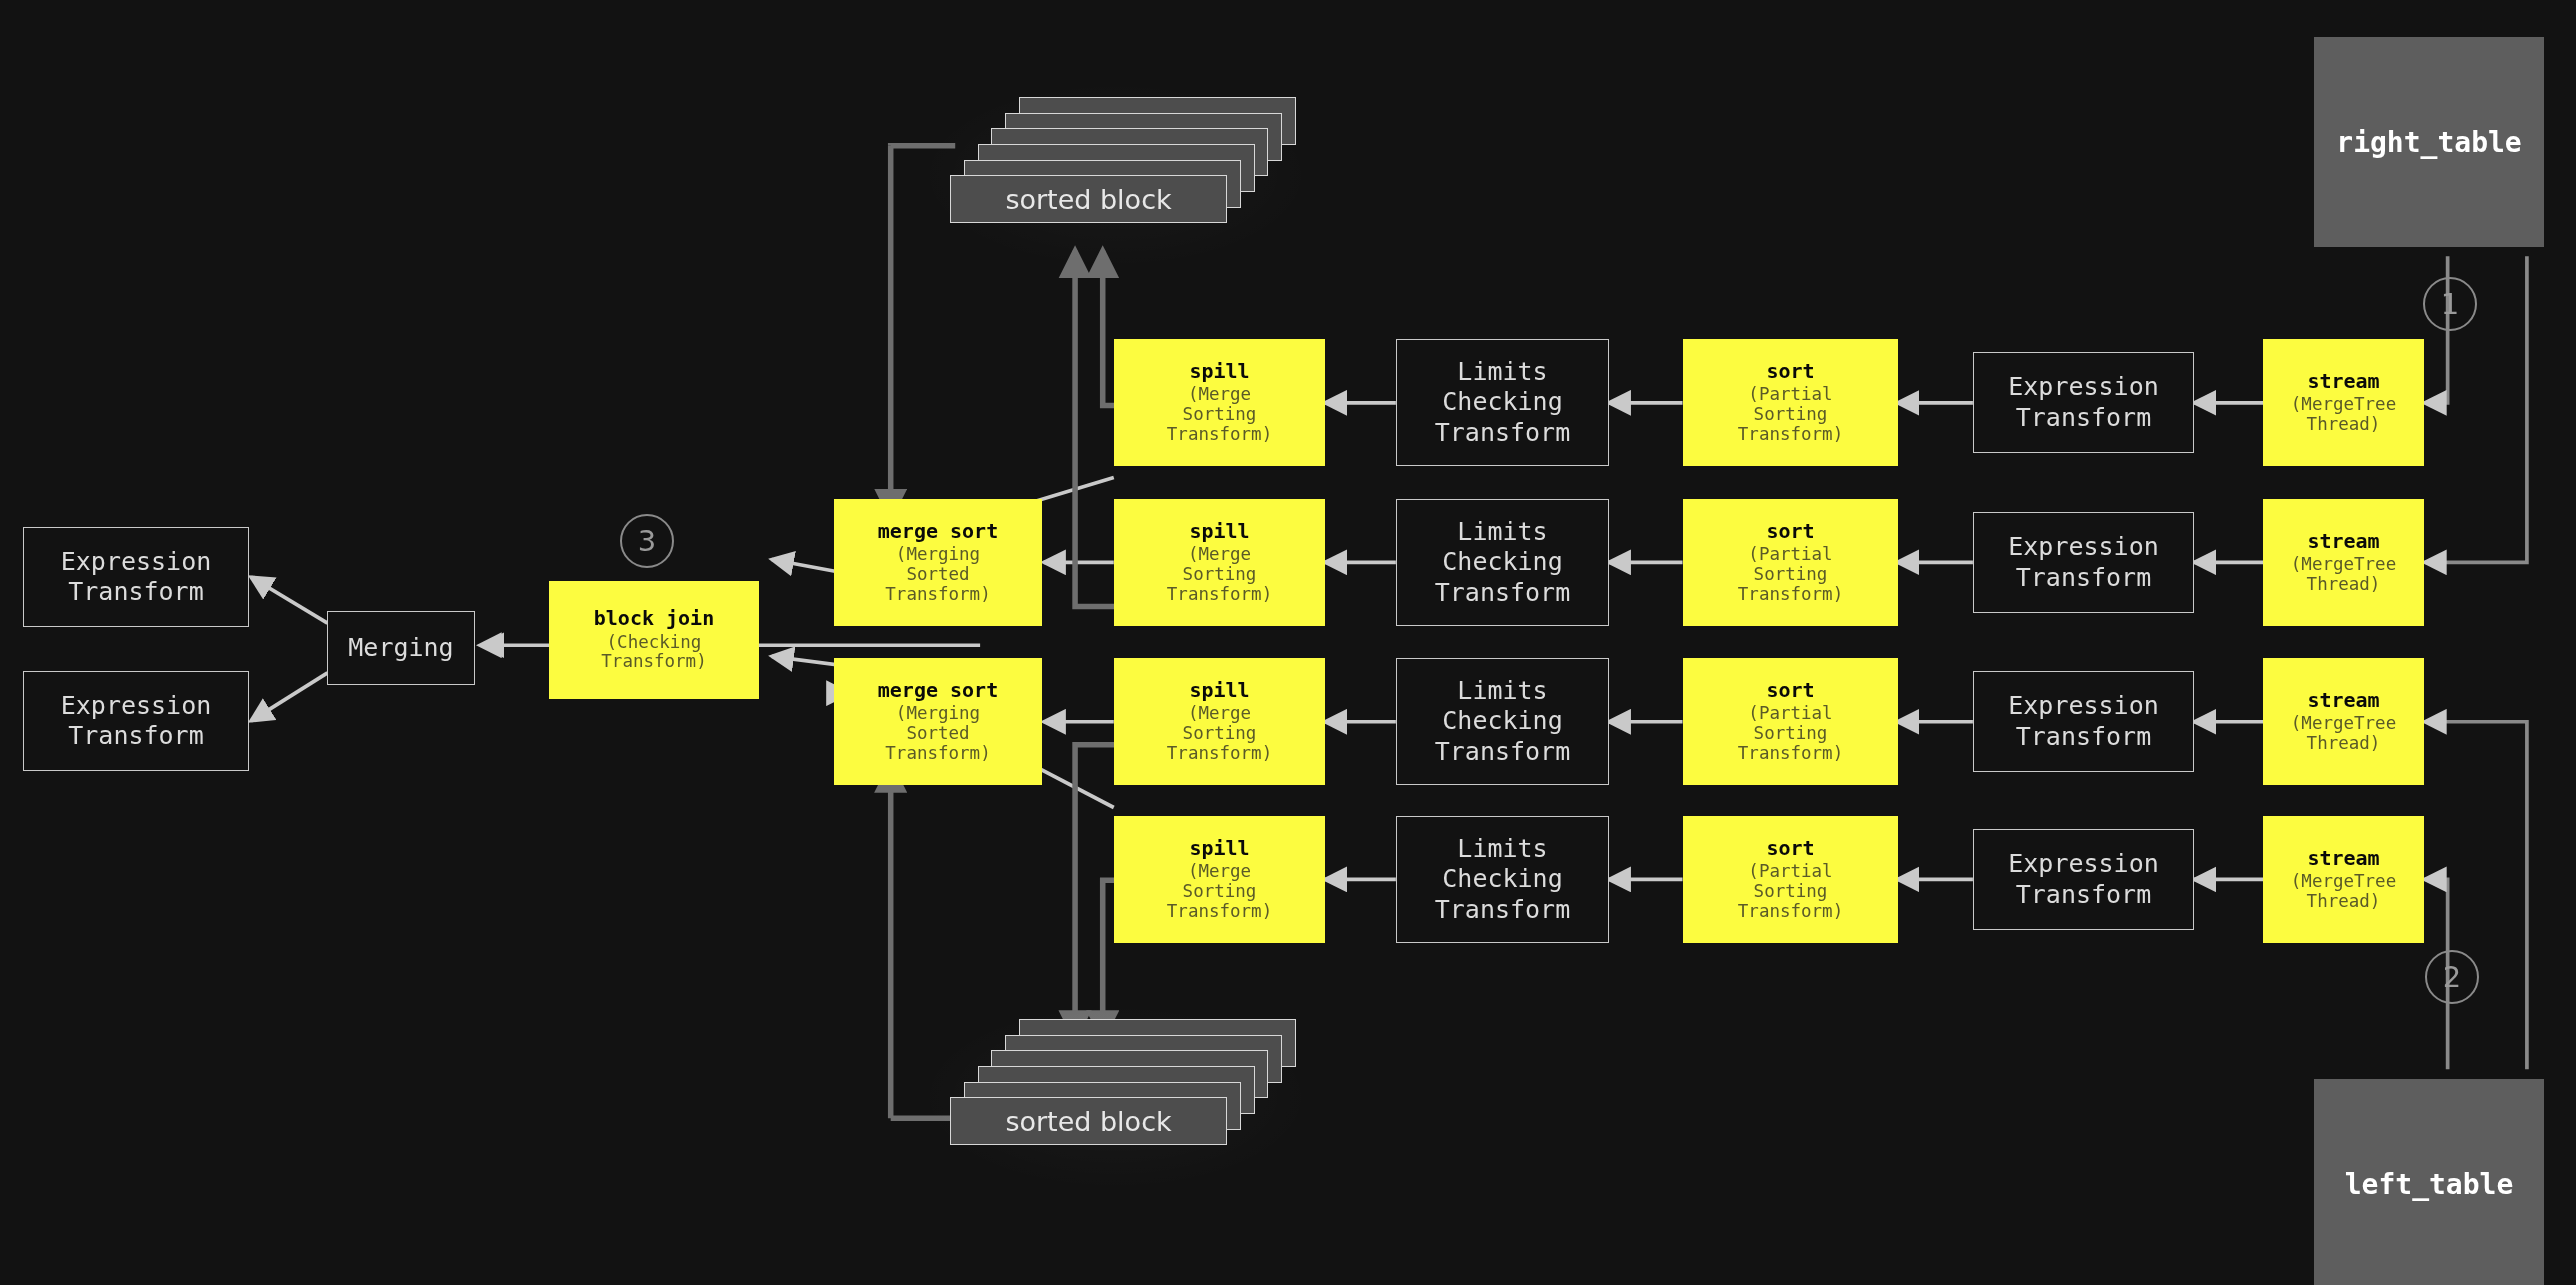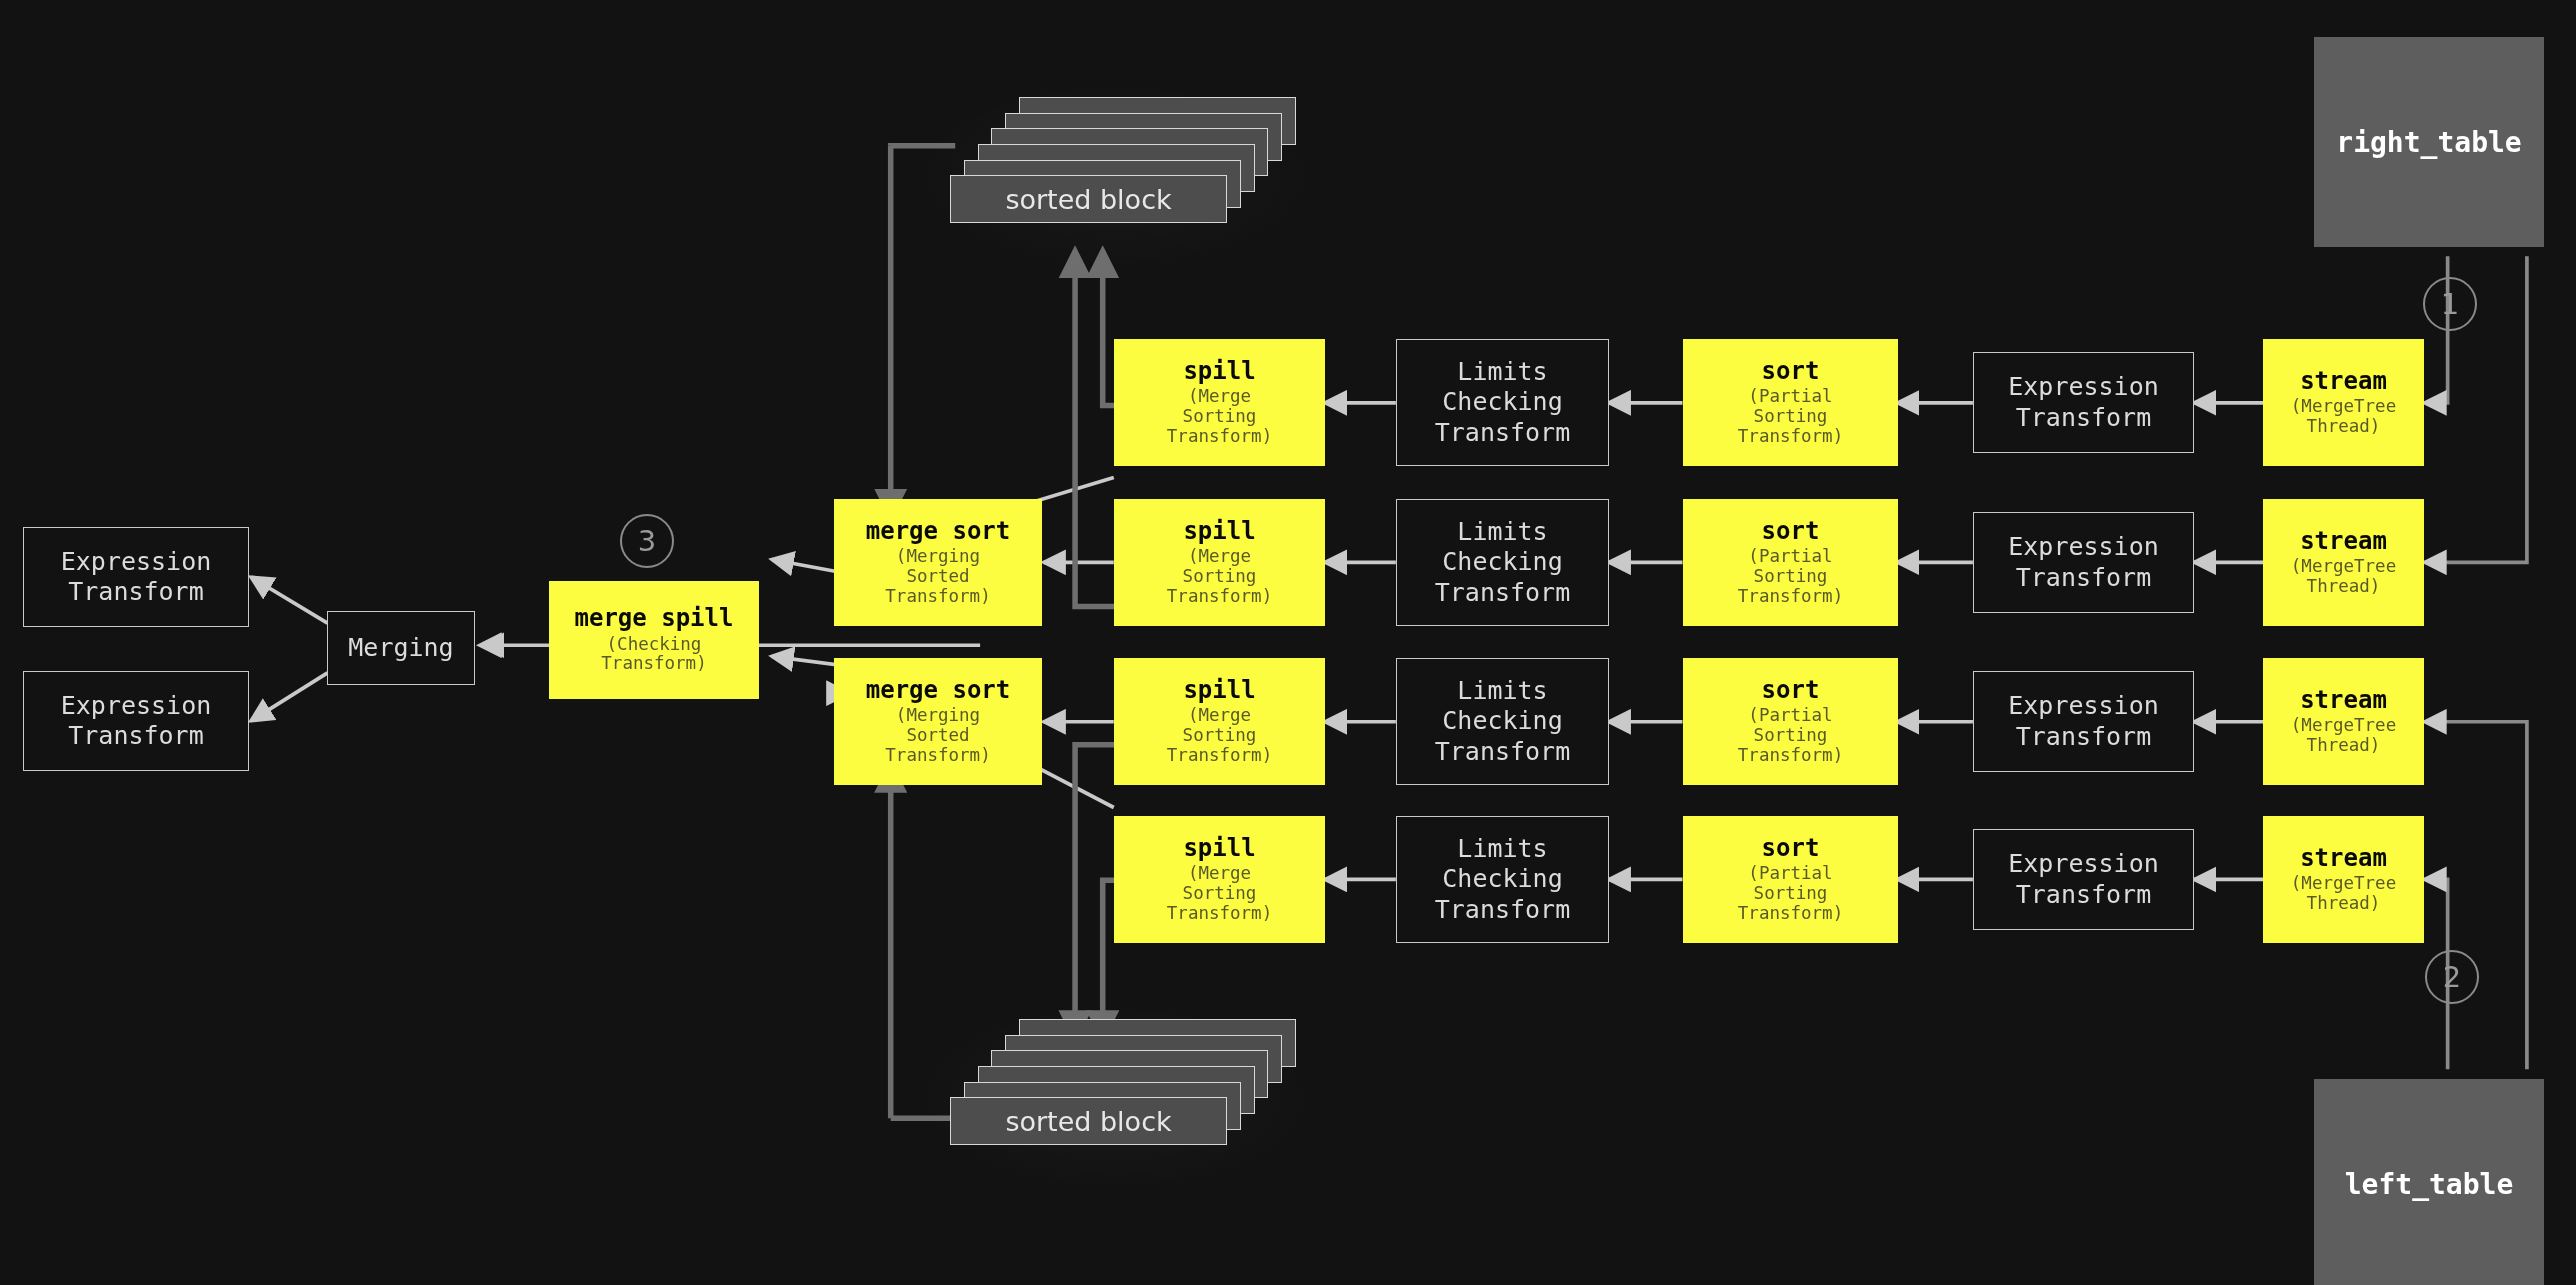--- a/index.html
+++ b/index.html
@@ -5,21 +5,21 @@
   html,body{margin:0;padding:0;background:#121212;}
   body{width:2576px;height:1285px;overflow:hidden;font-family:"DejaVu Sans Mono","Liberation Mono",monospace;}
   #stage{position:relative;width:2224px;height:1285px;background:#121212;}
   svg.edges{position:absolute;left:0;top:0;width:2576px;height:1285px;pointer-events:none;}
 
   .node{position:absolute;box-sizing:border-box;display:flex;flex-direction:column;
         align-items:center;justify-content:center;text-align:center;}
 
   
   .yellow{background:#fcfc40;color:#000;}
-  .yellow .title{font-size:24px;font-weight:700;letter-spacing:0px;line-height:1.0;color:#0a0a0a;}
+  .yellow .title{font-size:20px;font-weight:700;letter-spacing:0px;line-height:1.0;color:#0a0a0a;}
   .yellow .sub{font-size:17.5px;line-height:1.12;color:#5a5a28;margin-top:4.6px;}
 
   
   .outline{background:#121212;border:1.8px solid #c9c9c9;color:#dcdcdc;}
   .outline .title{font-size:25px;line-height:1.22;color:#dcdcdc;font-weight:400;}
 
   
   .table-node{background:#5e5e5e;color:#fff;}
   .table-node .title{font-size:28px;font-weight:700;color:#ffffff;}
 
@@ -273,21 +273,21 @@
 Transform)</div>
   </div>
   <div class="node yellow" style="left:834px;top:658px;width:208px;height:127px;">
     <div class="title">merge sort</div>
     <div class="sub" style="white-space: pre;">(Merging
 Sorted
 Transform)</div>
   </div>
 
   <div class="node yellow" style="left:549px;top:581px;width:210px;height:118px;">
-    <div class="title">merge spill</div>
+    <div class="title">block join</div>
     <div class="sub" style="white-space: pre;">(Checking
 Transform)</div>
   </div>
 
   <div class="node outline" style="left:327px;top:611px;width:148px;height:74px;">
     <div class="title">Merging</div>
   </div>
 
   <div class="node outline" style="left:23px;top:527px;width:226px;height:100px;">
     <div class="title" style="white-space: pre;">Expression

